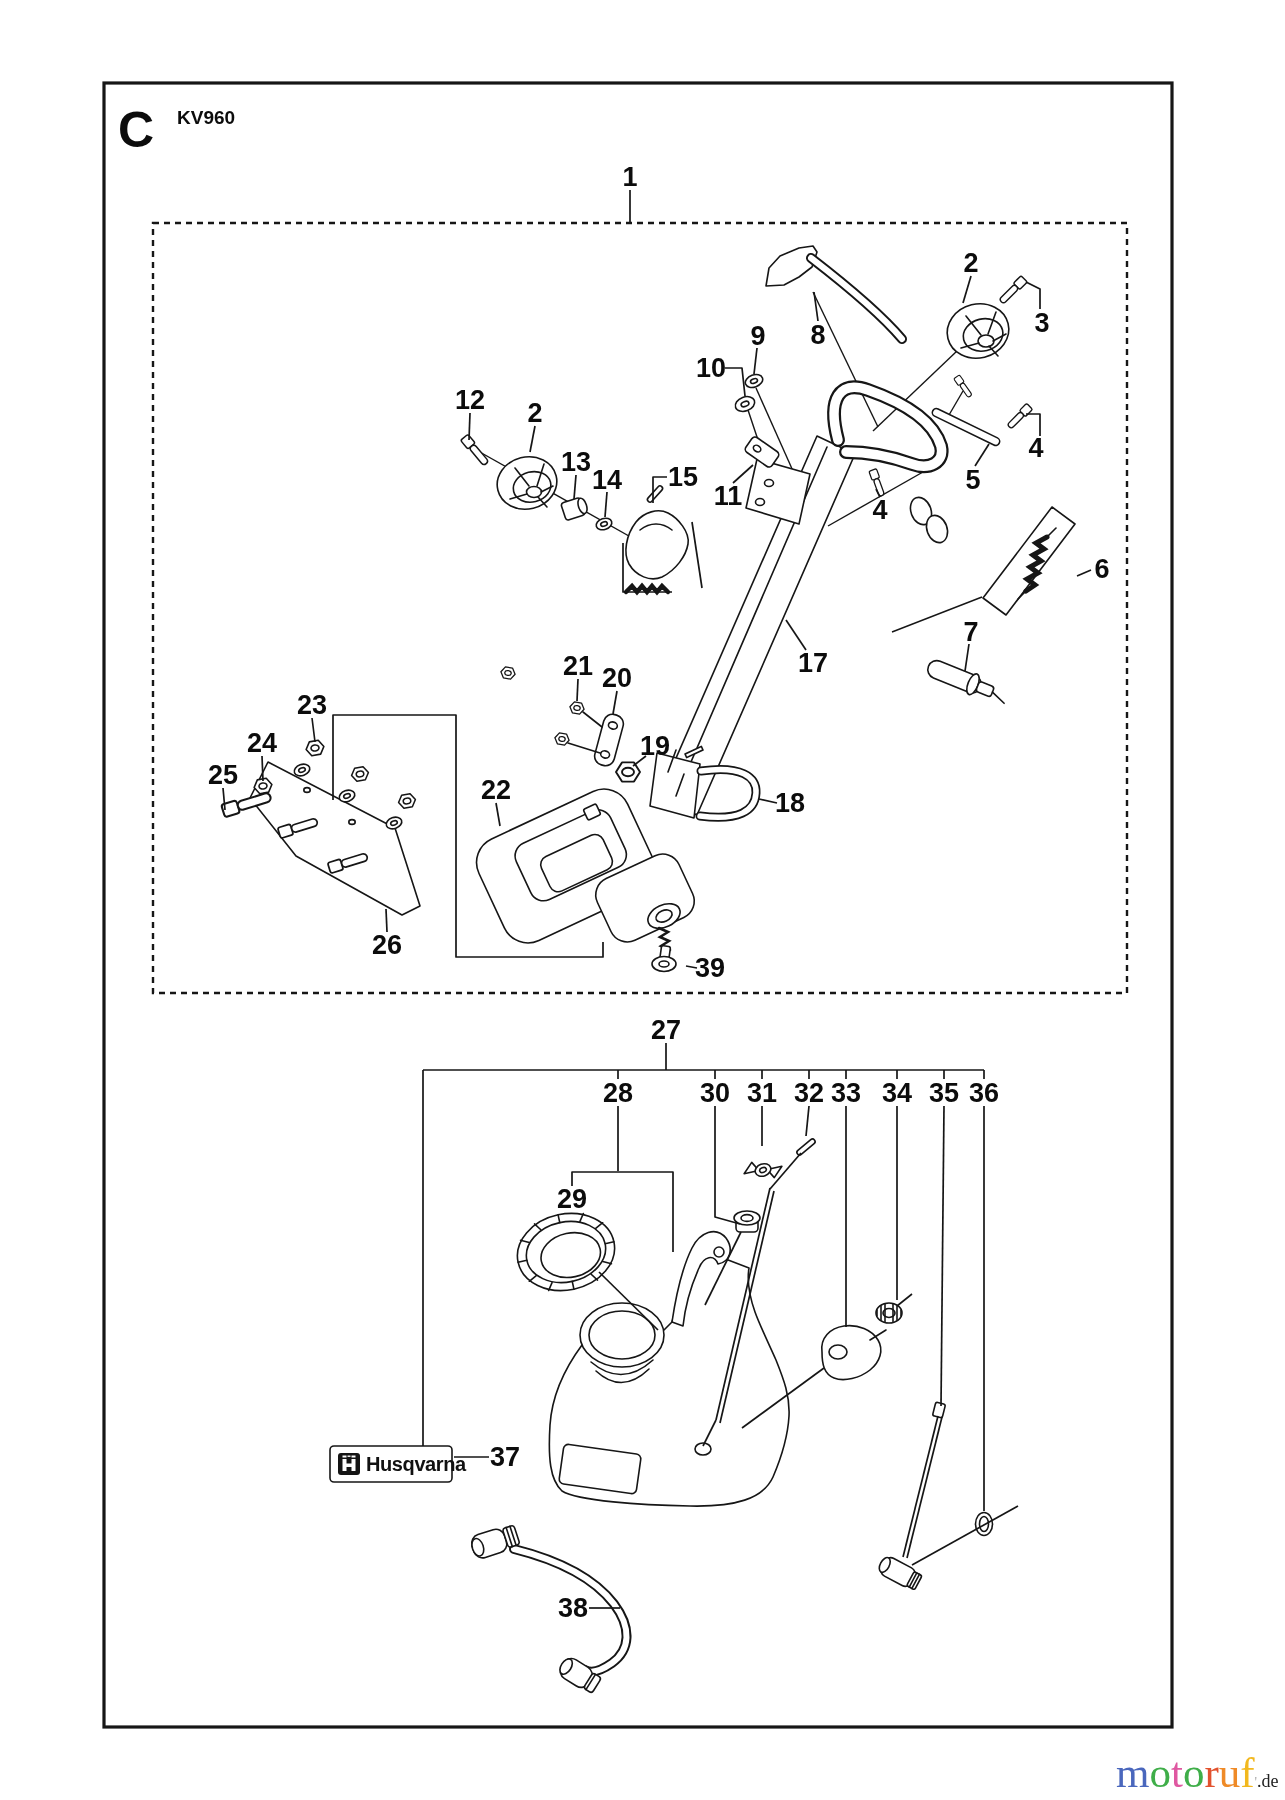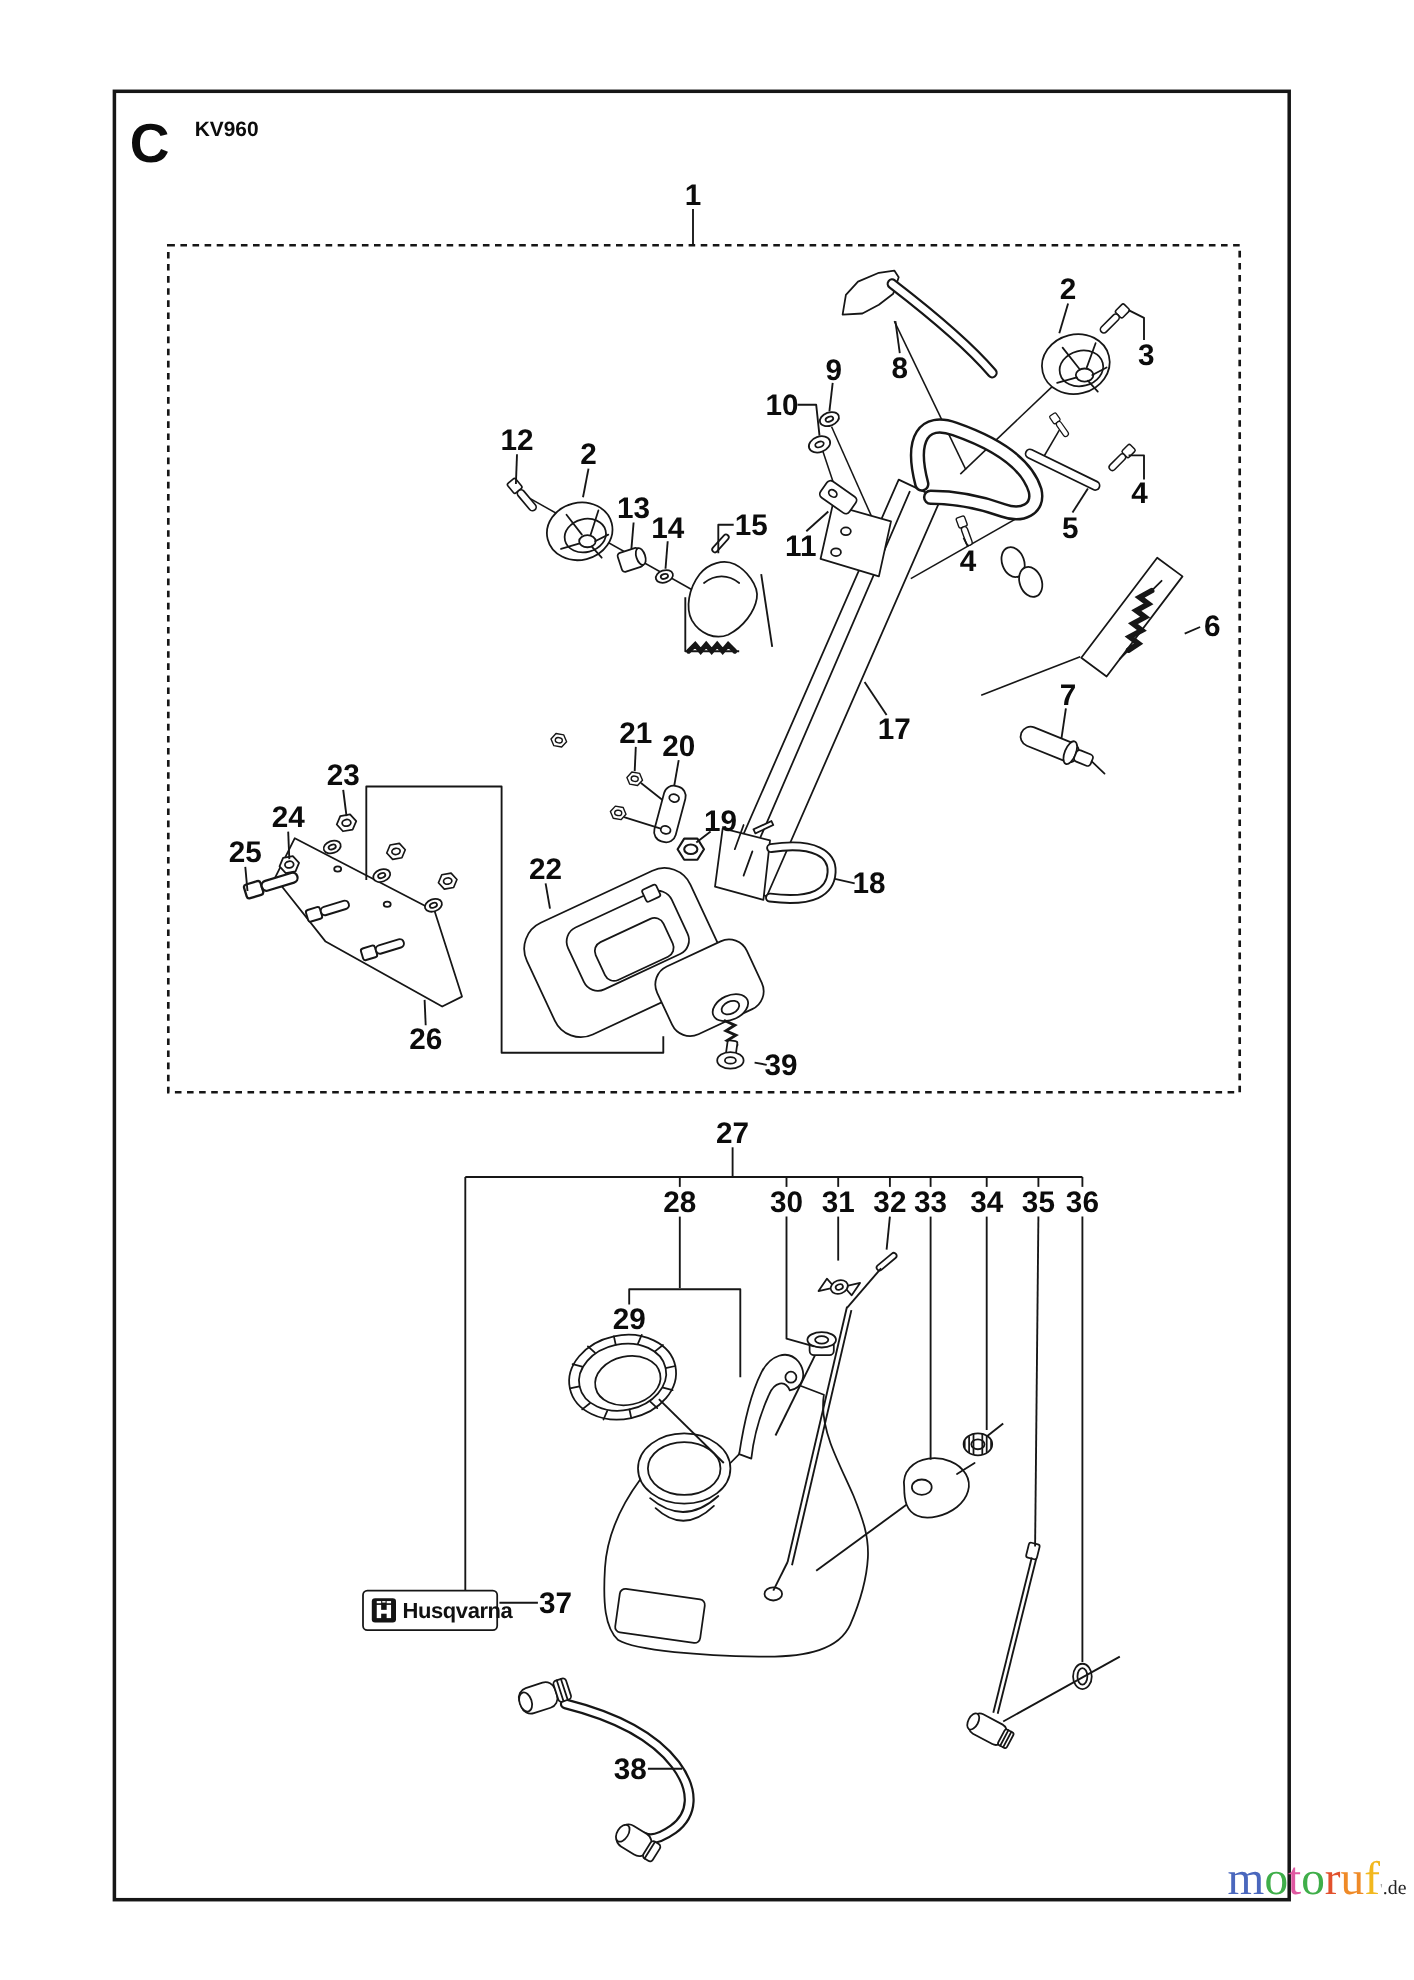--- a/index.html
+++ b/index.html
@@ -7,21 +7,21 @@
         font-family:"Liberation Sans", sans-serif;}
   svg{position:absolute;left:0;top:0;}
   .p { fill:#ffffff; stroke:#161616; stroke-width:1.6; stroke-linejoin:round; stroke-linecap:round; }
   .ln{ fill:none; stroke:#161616; stroke-width:1.6; stroke-linejoin:round; stroke-linecap:round;}
   .thick{fill:none;stroke:#161616;stroke-linecap:round;}
   .white{fill:none;stroke:#ffffff;stroke-linecap:round;}
   .lbl{ font-family:"Liberation Sans",sans-serif; font-weight:700; font-size:27px; fill:#0c0c0c; }
   .titleC{ font-family:"Liberation Sans",sans-serif;font-weight:700;font-size:50px;fill:#0c0c0c;}
   .model{ font-family:"Liberation Sans",sans-serif;font-weight:700;font-size:19px;fill:#0c0c0c;}
   .brandtxt{font-family:"Liberation Sans",sans-serif;font-weight:700;font-size:20px;fill:#111;letter-spacing:-0.4px;}
-  .watermark{position:absolute;left:1116px;top:1684px;width:170px;
+  .watermark{position:absolute;left:1116px;top:1748px;width:170px;
      font-family:"Liberation Serif", serif;font-size:43px;font-weight:400;white-space:nowrap;}
   .watermark .suffix{font-size:18px;color:#222;}
   .watermark .tick{font-size:14px;color:#aaa;}
 </style>
 </head>
 <body>
 
 <div class="page">
 <svg width="1285" height="1800" viewBox="0 0 1285 1800">
 

